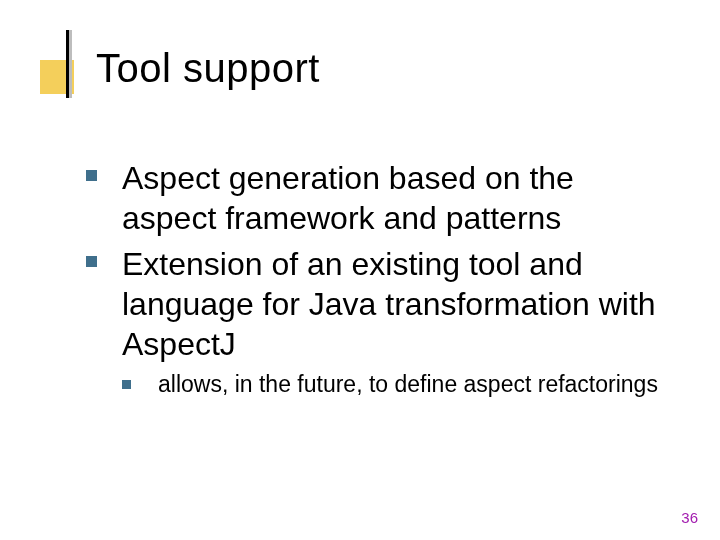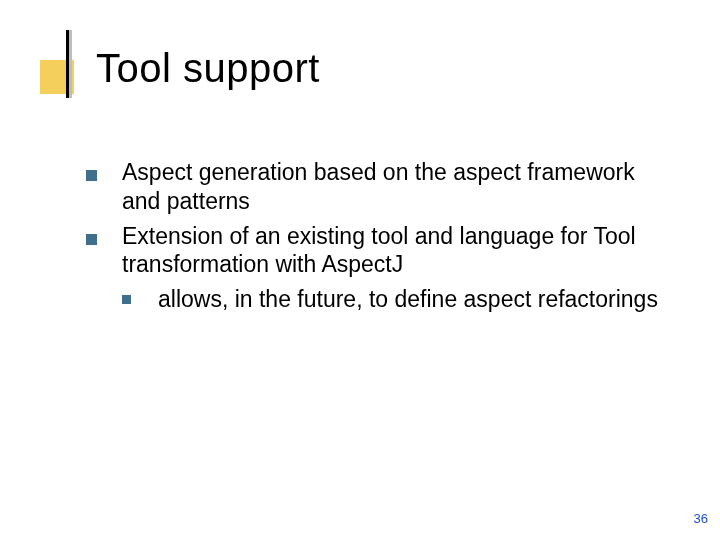--- a/index.html
+++ b/index.html
@@ -65,21 +65,21 @@
   }
   .body-area {
     position: absolute;
     top: 158px;
     left: 86px;
     right: 60px;
   }
   .l1 {
     position: relative;
     padding-left: 36px;
-    font-size: 23px;
+    font-size: 32px;
     line-height: 1.25;
     margin-bottom: 6px;
   }
   .l1 .bullet {
     position: absolute;
     left: 0;
     top: 12px;
     width: 11px;
     height: 11px;
     background: #3f6f8c;
@@ -96,24 +96,24 @@
   .l2 .bullet {
     position: absolute;
     left: 0;
     top: 10px;
     width: 9px;
     height: 9px;
     background: #3f6f8c;
   }
   .page-num {
     position: absolute;
-    right: 12px;
+    right: 22px;
     bottom: 14px;
-    font-size: 13px;
-    color: #1d4ed8;
+    font-size: 15px;
+    color: #a21caf;
     font-family: Arial, sans-serif;
   }
 </style>
 </head>
 <body>
 
 <div class="slide">
 
   <div class="title-area">
     <div class="title-deco">
@@ -126,21 +126,21 @@
 
   <div class="body-area">
 
     <div class="l1">
       <span class="bullet"></span>
       <span>Aspect generation based on the aspect framework and patterns</span>
     </div>
 
     <div class="l1">
       <span class="bullet"></span>
-      <span>Extension of an existing tool and language for Tool transformation with AspectJ</span>
+      <span>Extension of an existing tool and language for Java transformation with AspectJ</span>
     </div>
 
     <div class="l2-wrap">
       <div class="l2">
         <span class="bullet"></span>
         <span>allows, in the future, to define aspect refactorings</span>
       </div>
     </div>
 
   </div>

